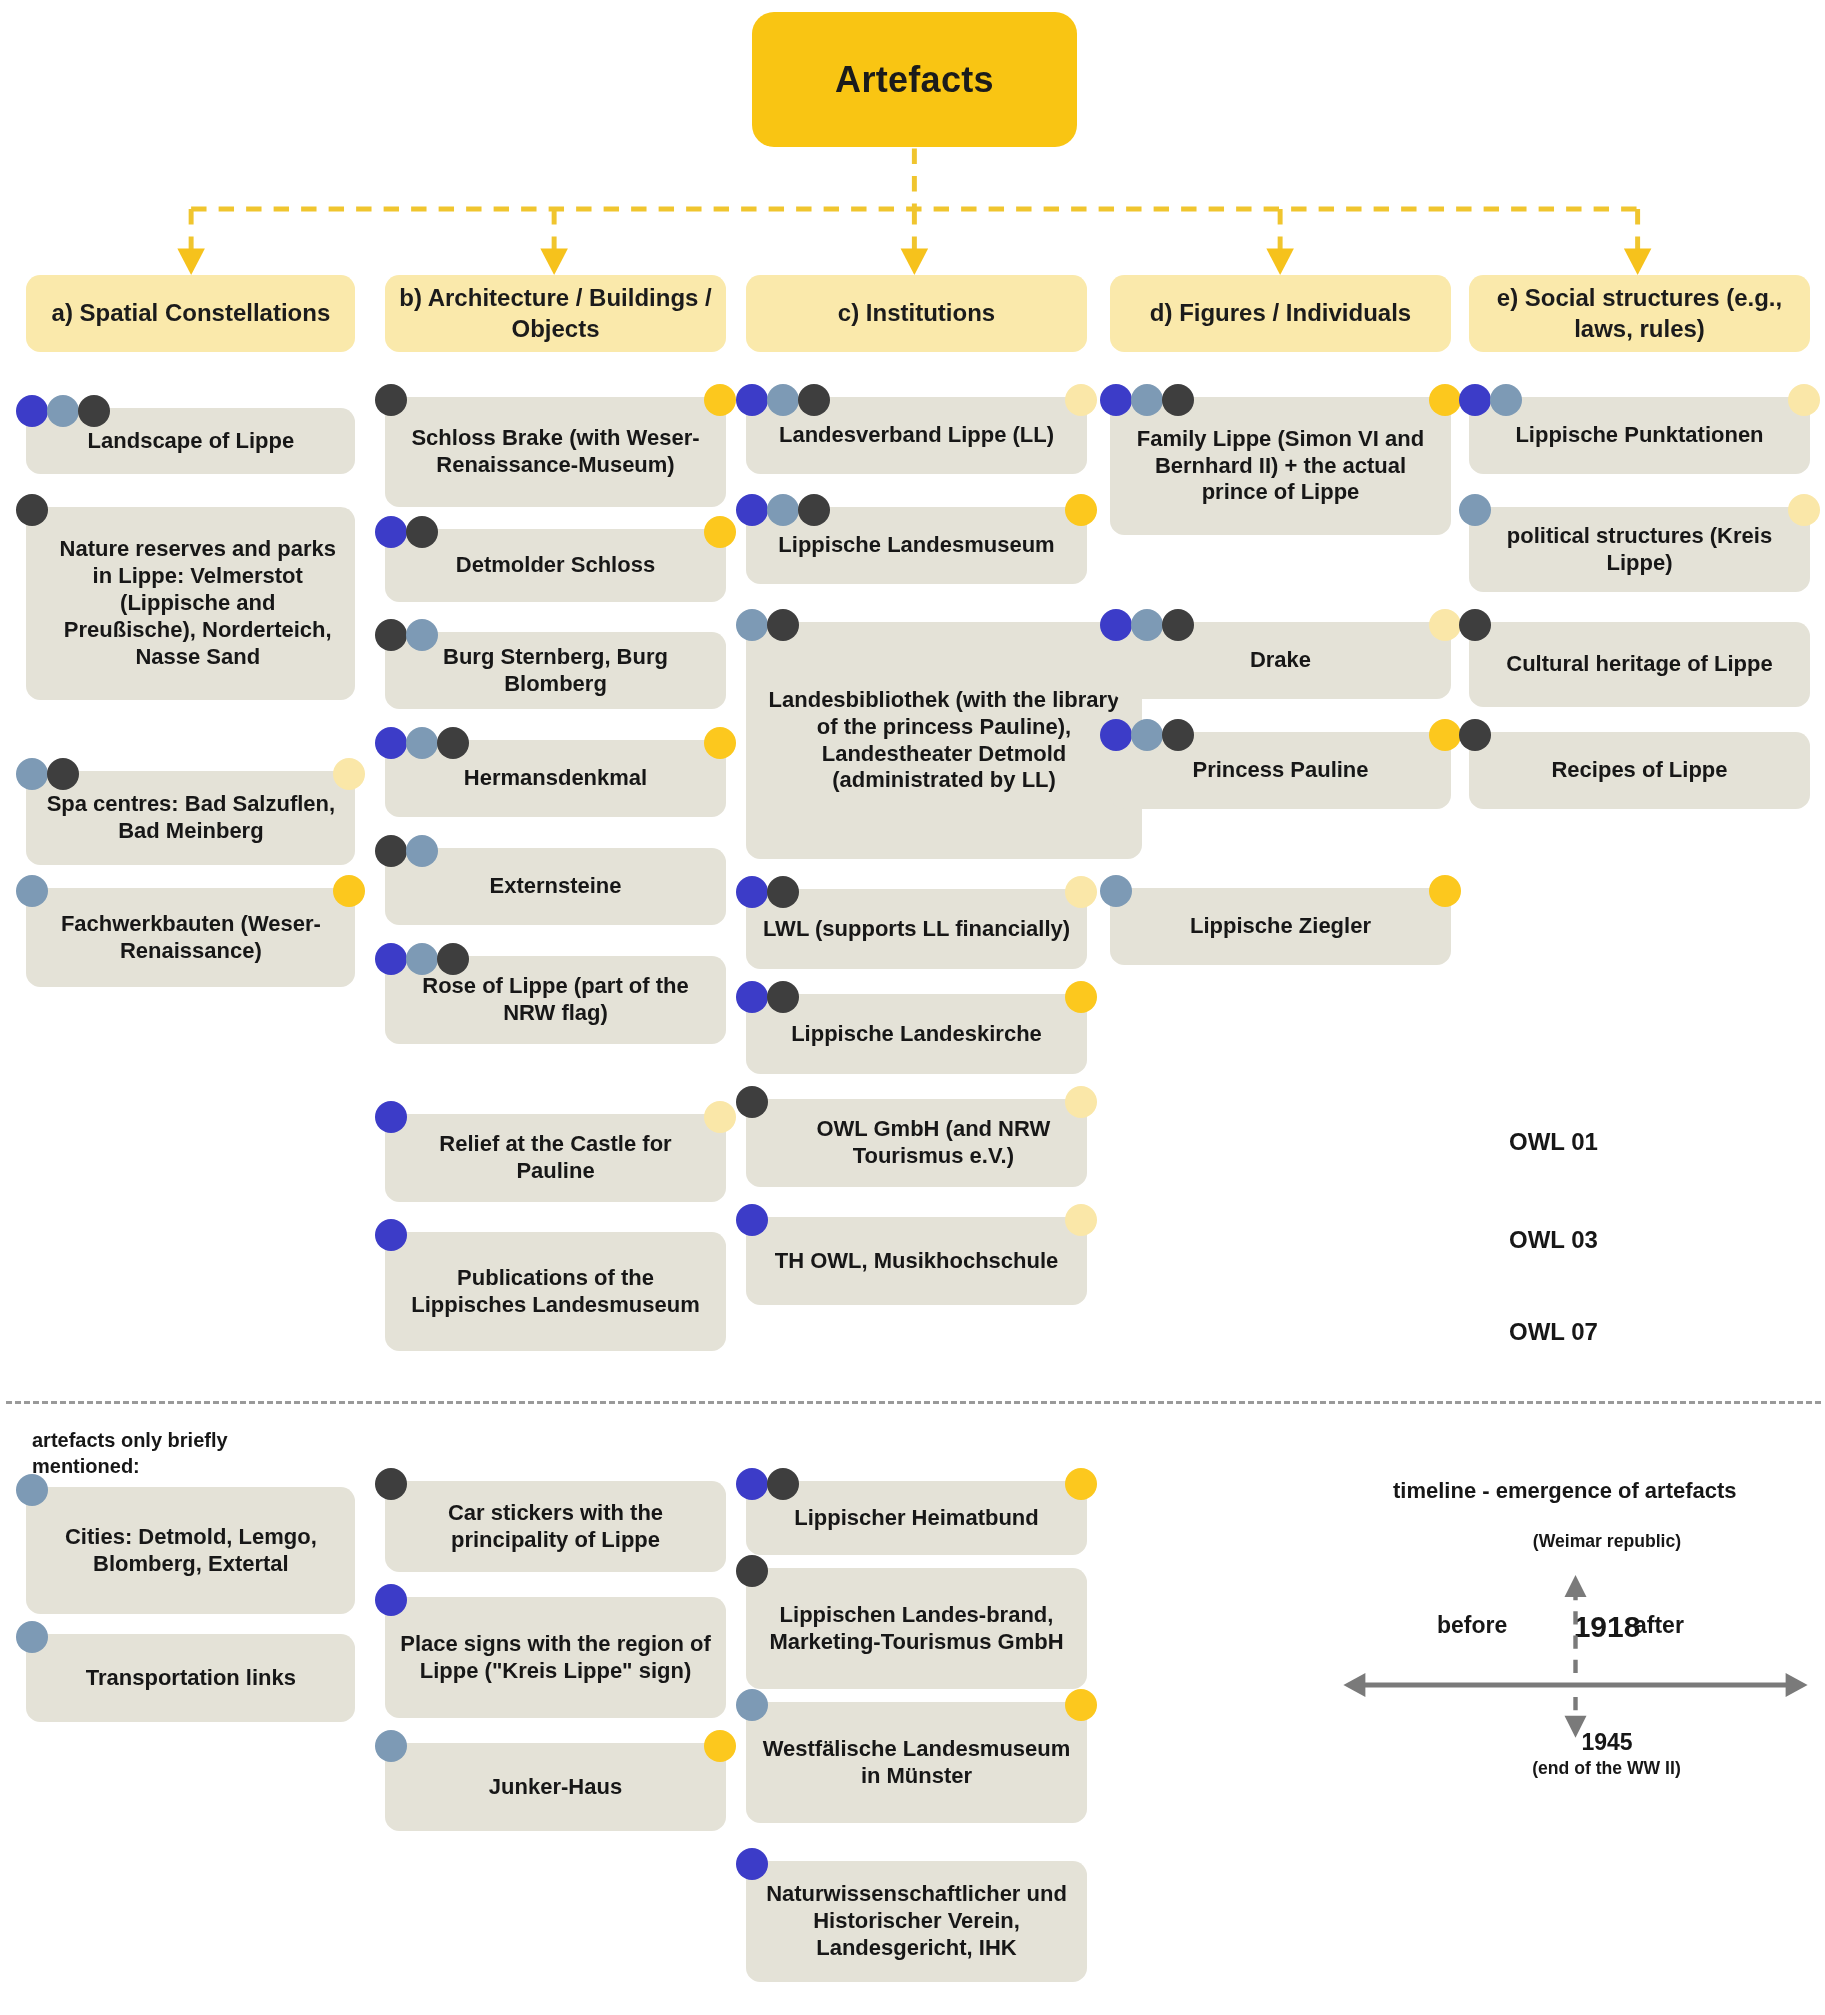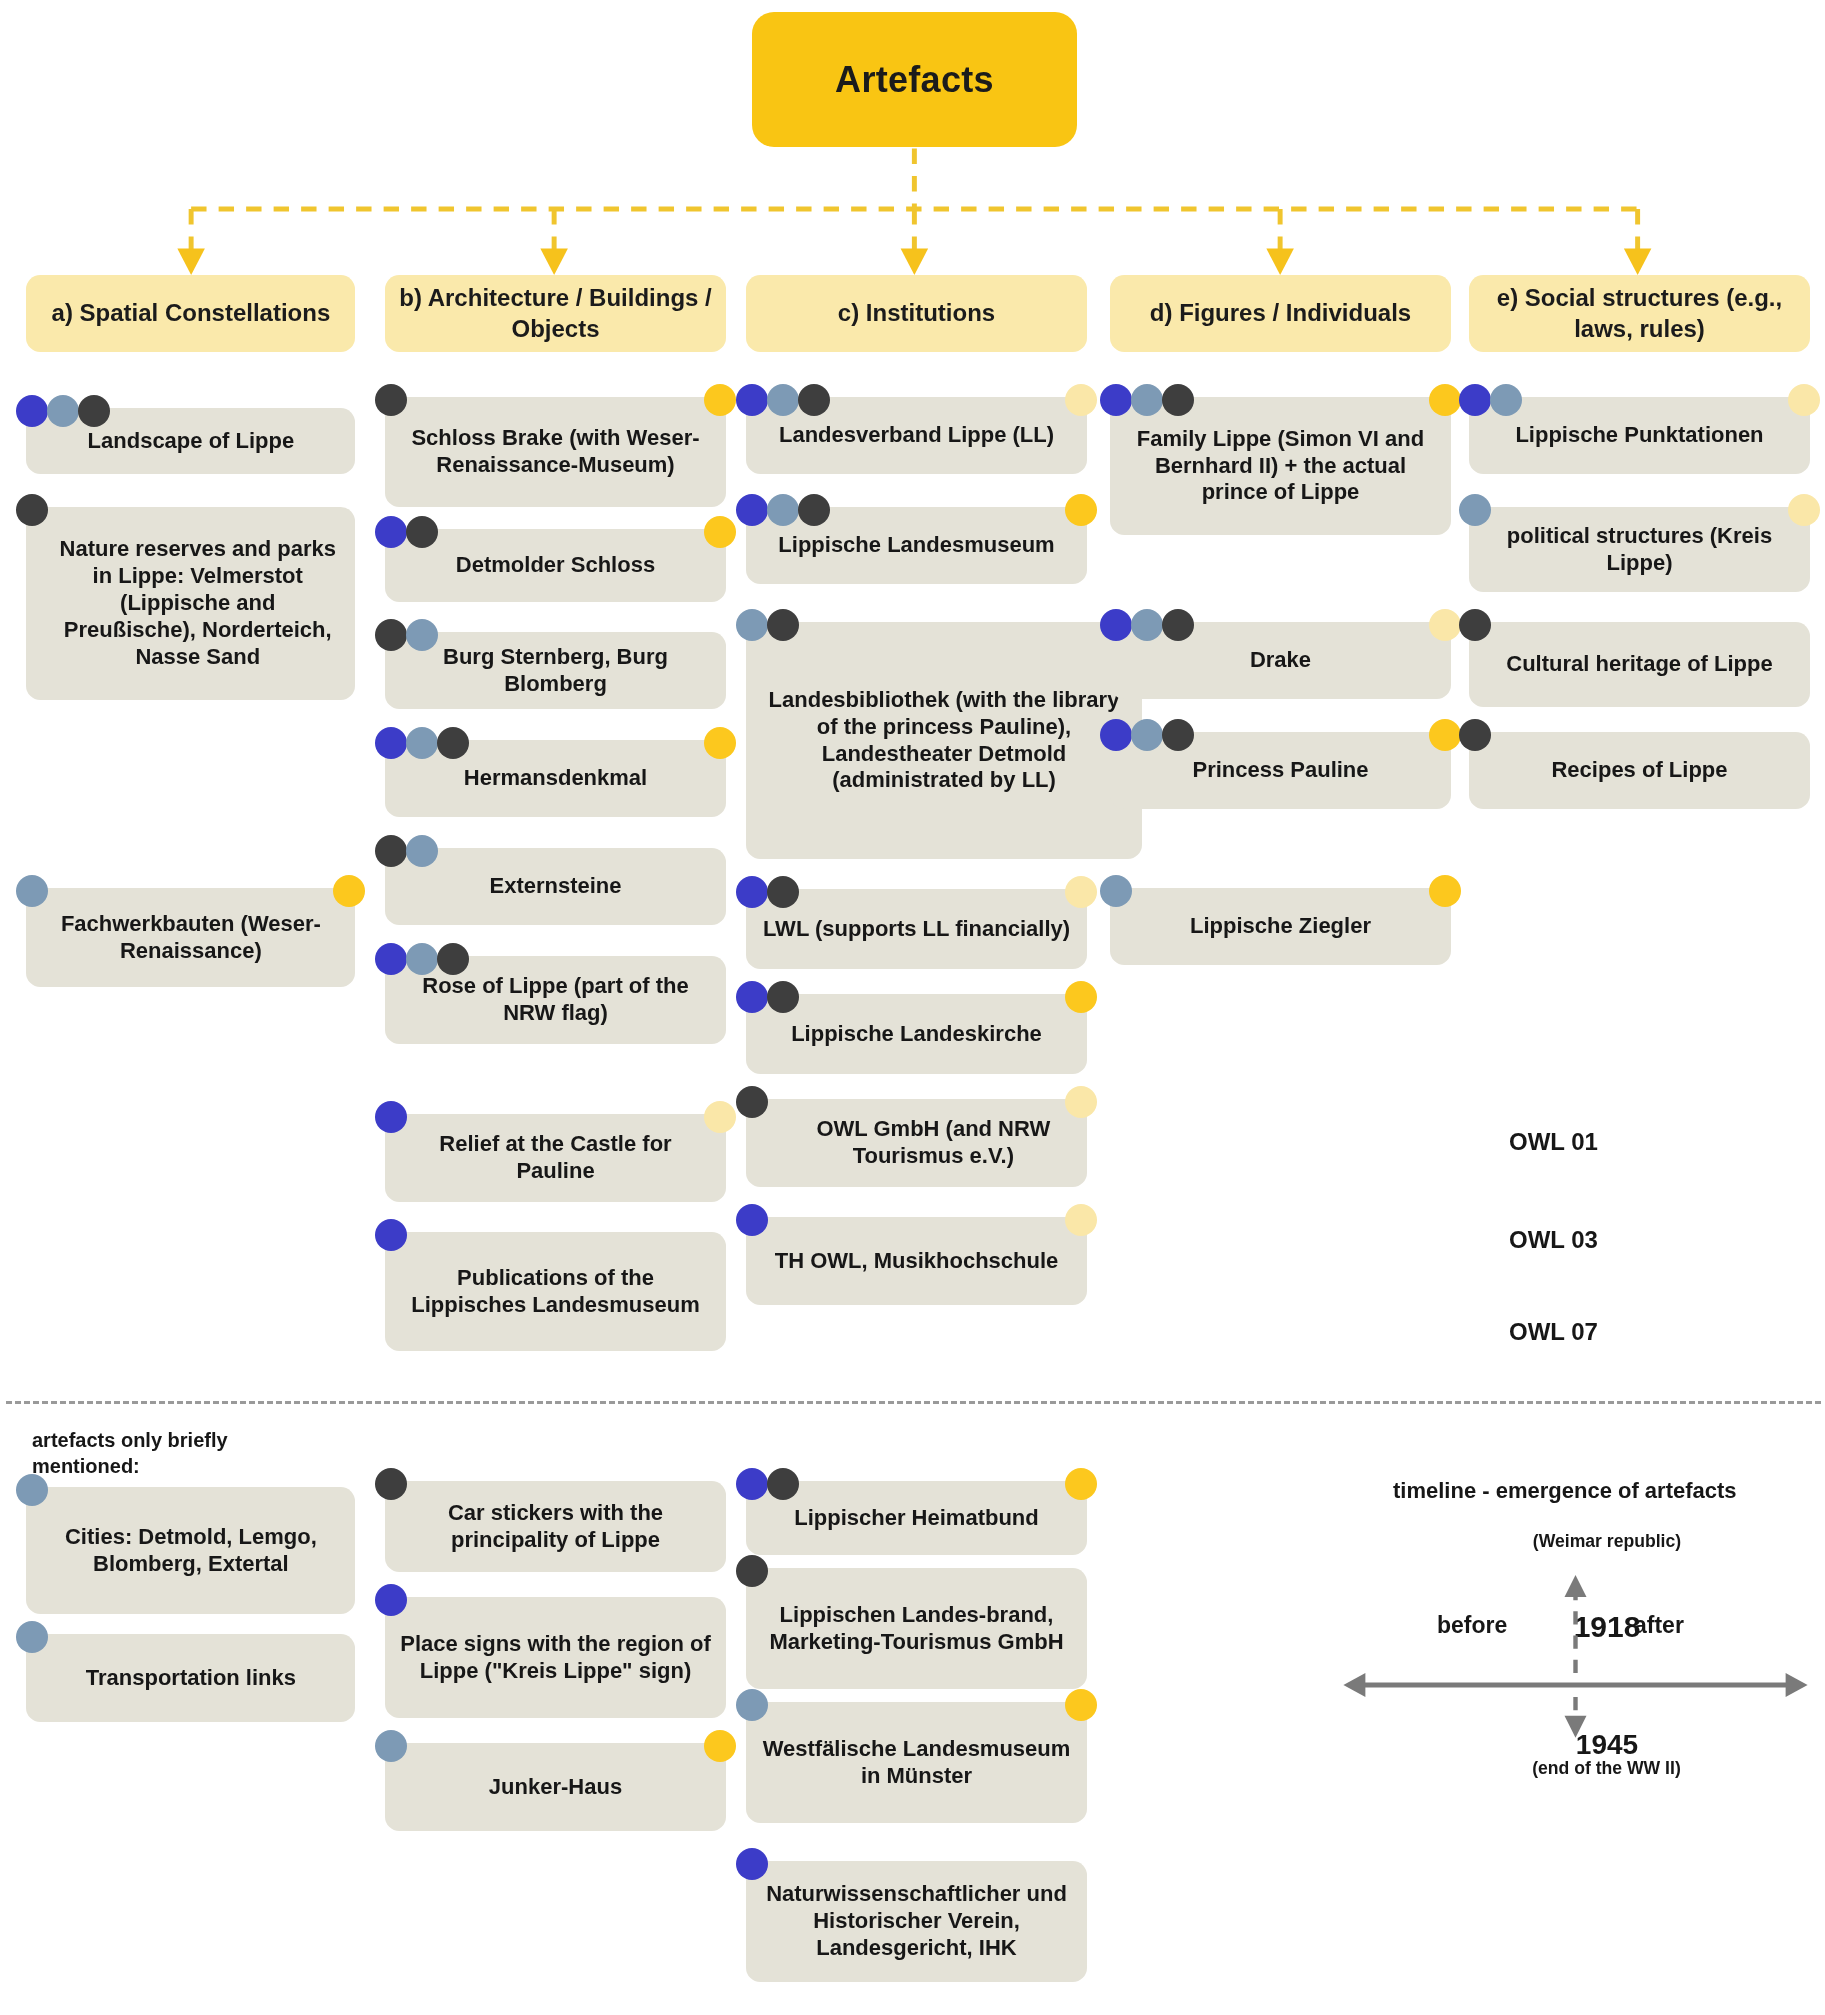--- a/index.html
+++ b/index.html
@@ -85,21 +85,21 @@
   .tl-weimar {
     position: absolute; left: 1497px; top: 1531px; width: 220px;
     text-align: center; font-size: 17.6px; font-weight: bold; color: #171717;
   }
   .tl-1918 {
     position: absolute; left: 1497px; top: 1610px; width: 220px;
     text-align: center; font-size: 30px; font-weight: bold; color: #171717;
   }
   .tl-1945 {
     position: absolute; left: 1497px; top: 1729px; width: 220px;
-    text-align: center; font-size: 28px; font-weight: bold; color: #171717;
+    text-align: center; font-size: 23px; font-weight: bold; color: #171717;
   }
   .tl-ww2 {
     position: absolute; left: 1480px; top: 1758px; width: 253px;
     text-align: center; font-size: 17.6px; font-weight: bold; color: #171717;
   }
   .tl-before-label {
     position: absolute; left: 1437px; top: 1612px;
     font-size: 23px; font-weight: bold; color: #171717;
   }
   .tl-after-label {
@@ -156,20 +156,26 @@
     <span class="dot owl03" style="left:21px; top:-13.2px;"></span>
     <span class="dot owl07" style="left:52px; top:-13.2px;"></span>
     <span class="card-text">Landscape of Lippe</span>
   </div>
 
   <div class="card" style="left:26.4px; top:507px; width:329px; height:193px;padding-left:28px;">
     <span class="dot owl07" style="left:-10px; top:-13.2px;"></span>
     <span class="card-text">Nature reserves and parks in Lippe: Velmerstot (Lippische and Preußische), Norderteich, Nasse Sand</span>
   </div>
 
+  <div class="card" style="left:26.4px; top:771px; width:329px; height:94px;">
+    <span class="dot owl03" style="left:-10px; top:-13.2px;"></span>
+    <span class="dot owl07" style="left:21px; top:-13.2px;"></span>
+    <span class="dot after" style="right:-10px; top:-13.2px;"></span>
+    <span class="card-text">Spa centres: Bad Salzuflen, Bad Meinberg</span>
+  </div>
 
   <div class="card" style="left:26.4px; top:888px; width:329px; height:99px;">
     <span class="dot owl03" style="left:-10px; top:-13.2px;"></span>
     <span class="dot before" style="right:-10px; top:-13.2px;"></span>
     <span class="card-text">Fachwerkbauten (Weser-Renaissance)</span>
   </div>
 
   <div class="card" style="left:385px; top:397px; width:341px; height:110px;">
     <span class="dot owl07" style="left:-10px; top:-13.2px;"></span>
     <span class="dot before" style="right:-10px; top:-13.2px;"></span>

